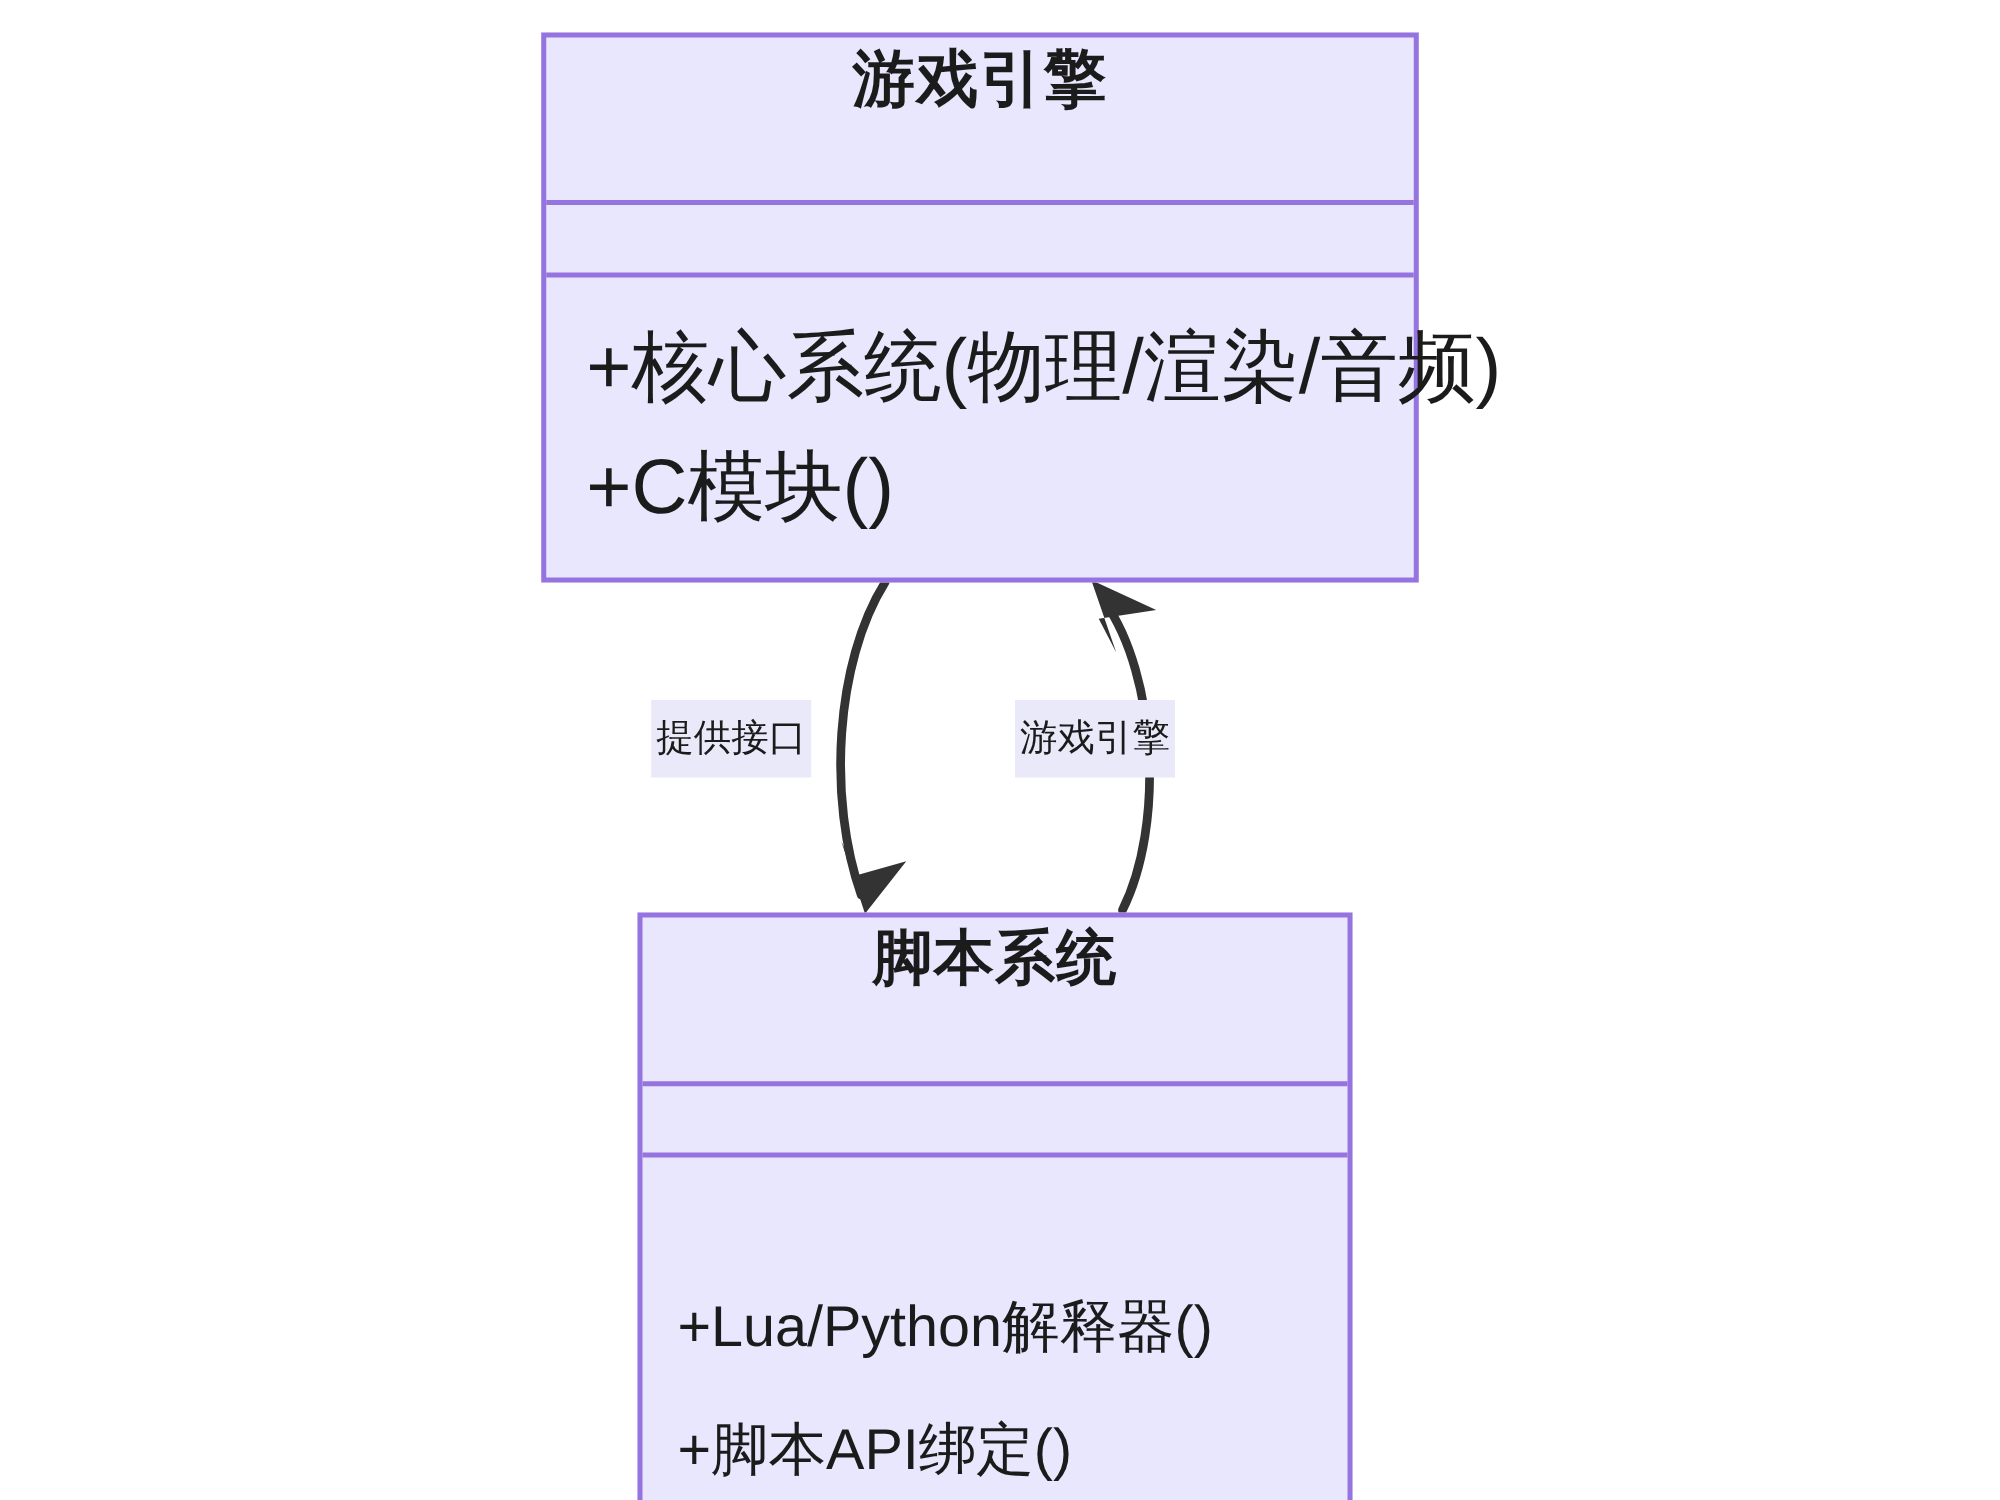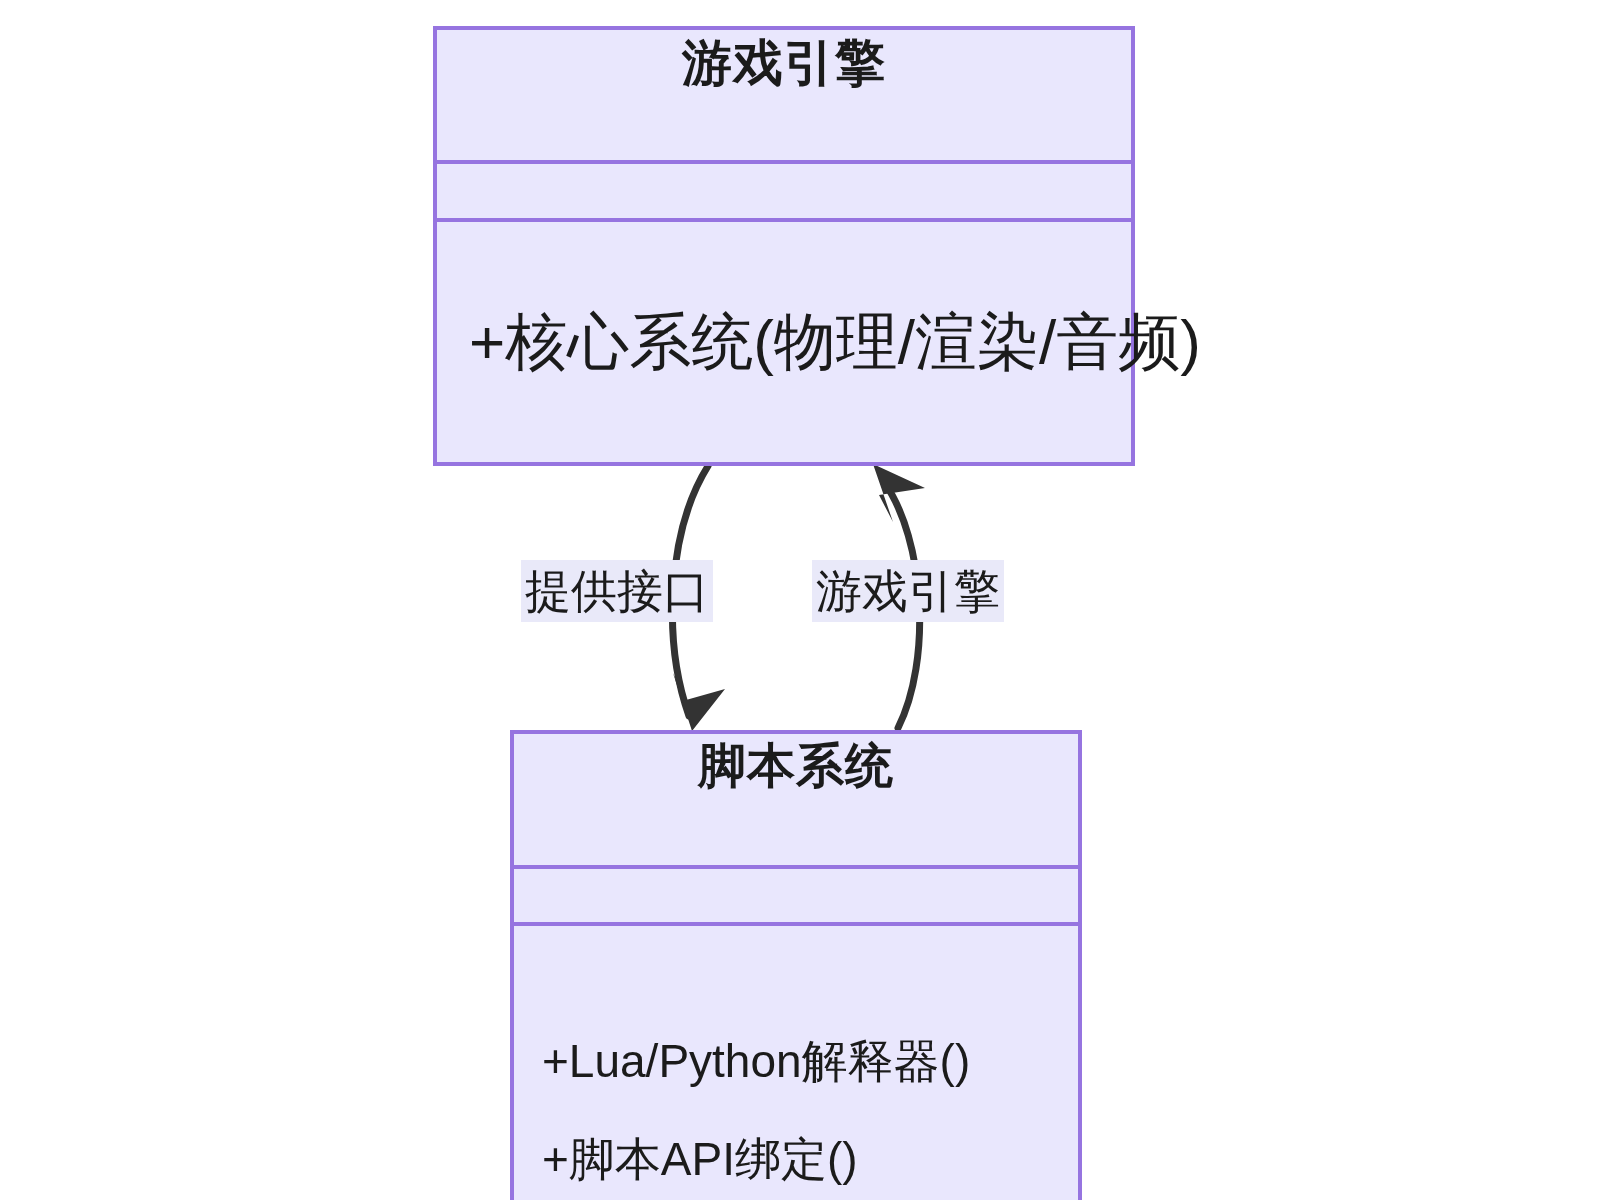--- a/index.html
+++ b/index.html
@@ -89,21 +89,21 @@
   #class-script-system .class-name { font-size: 48px; }
   #class-script-system .class-attrs-compartment { height: 57px; }
   #class-script-system .class-methods-compartment { padding: 0 0 0 28px; }
   #class-script-system .class-method { font-size: 46px; line-height: 98px; }
 
   
   .edge-label {
     position: absolute;
     background: #e9e9f9;
     color: #1b1b1b;
-    font-size: 46px;
+    font-size: 30px;
     line-height: 58px;
     white-space: nowrap;
     padding: 2px 4px;
   }
   #edge-label-provide-interface {
     left: 521px;
     top: 560px;
   }
   #edge-label-call-function {
     left: 812px;
@@ -126,20 +126,21 @@
   </g>
 </svg>
 
 <div id="class-game-engine" class="uml-class">
   <div class="class-name-compartment">
     <span class="class-name">游戏引擎</span>
   </div>
   <div class="class-attrs-compartment"></div>
   <div class="class-methods-compartment">
     <div class="class-method">+核心系统(物理/渲染/音频)</div>
+    <div class="class-method">+C模块()</div>
   </div>
 </div>
 
 <div id="class-script-system" class="uml-class">
   <div class="class-name-compartment">
     <span class="class-name">脚本系统</span>
   </div>
   <div class="class-attrs-compartment"></div>
   <div class="class-methods-compartment">
     <div class="class-method">+Lua/Python解释器()</div>

